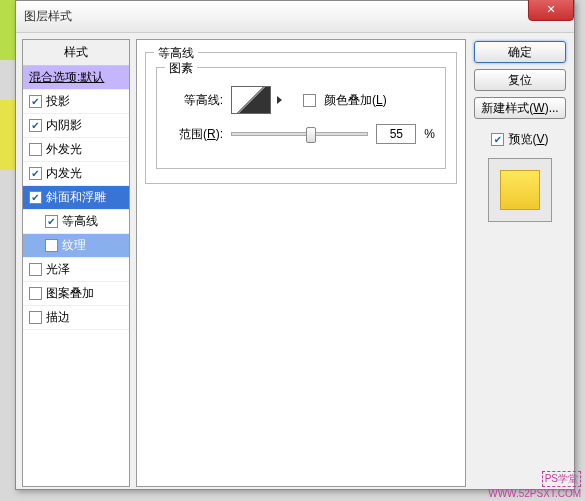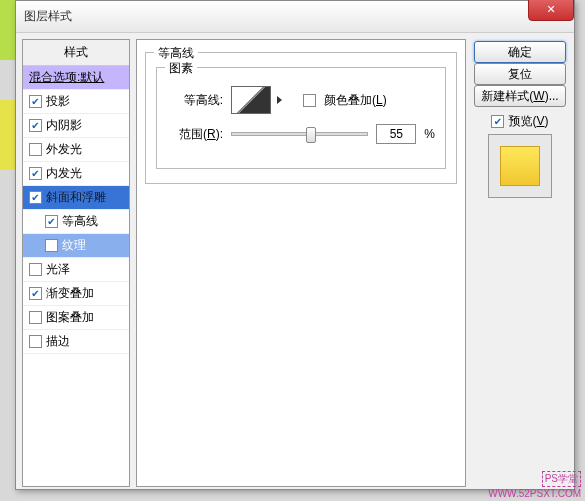--- a/index.html
+++ b/index.html
@@ -9,36 +9,36 @@
 .bg-yellow { background: #e6e34a; height: 70px; margin-top: 40px; }
 .dialog { position: absolute; left: 15px; top: 0; width: 560px; height: 490px; background: #f0f0f0; border: 1px solid #888; box-shadow: 2px 2px 6px rgba(0,0,0,0.3); }
 .titlebar { height: 32px; background: linear-gradient(#fff, #e8e8e8); border-bottom: 1px solid #ccc; display: flex; align-items: center; padding-left: 8px; position: relative; }
 .titlebar-text { color: #333; }
 .close-btn { position: absolute; right: 0; top: -2px; width: 46px; height: 22px; background: linear-gradient(#e06060, #c83030); border: 1px solid #a02020; border-radius: 0 0 4px 4px; color: #fff; text-align: center; line-height: 18px; font-size: 11px; cursor: pointer; }
 .content { display: flex; padding: 6px; gap: 6px; height: calc(100% - 28px); }
 .left-panel { width: 108px; border: 1px solid #999; background: #fff; display: flex; flex-direction: column; }
 .left-header { background: #f0f0f0; border-bottom: 1px solid #ccc; padding: 4px 6px; text-align: center; }
 .left-item { padding: 3px 6px; display: flex; align-items: center; gap: 4px; border-bottom: 1px solid #eee; cursor: pointer; }
 .left-item.blend { background: #c4b5fd; text-decoration: underline; }
-.left-item.selected-parent { background: #3874d6; color: #0f172a; }
+.left-item.selected-parent { background: #3874d6; color: #ffffff; }
 .left-item.selected { background: #89b0ed; color: #fff; }
 .left-item.sub { padding-left: 22px; }
 .chk { width: 13px; height: 13px; border: 1px solid #888; background: #fff; display: inline-flex; align-items: center; justify-content: center; font-size: 10px; color: #1a5fb4; flex-shrink: 0; }
 .chk.checked::after { content: "✔"; }
 .mid-panel { flex: 1; border: 1px solid #999; background: #fff; padding: 8px; position: relative; }
 .fieldset { border: 1px solid #bbb; padding: 8px 10px 14px; margin-top: 4px; position: relative; }
 .fieldset-label { position: absolute; top: -8px; left: 8px; background: #fff; padding: 0 4px; }
 .row { display: flex; align-items: center; gap: 8px; margin: 10px 0; }
 .row-label { width: 56px; text-align: right; }
 .contour-swatch { width: 40px; height: 28px; border: 1px solid #666; background: linear-gradient(135deg, #fff 0%, #fff 48%, #888 48%, #888 52%, #333 52%, #333 100%); position: relative; cursor: pointer; }
 .contour-swatch::after { content: ""; position: absolute; right: -12px; top: 50%; transform: translateY(-50%); border-left: 5px solid #333; border-top: 4px solid transparent; border-bottom: 4px solid transparent; }
 .slider { flex: 1; height: 4px; background: #ddd; border: 1px solid #aaa; position: relative; }
 .slider-thumb { position: absolute; top: -6px; width: 10px; height: 16px; background: linear-gradient(#fff,#ddd); border: 1px solid #888; border-radius: 2px; }
 .num-input { width: 40px; height: 20px; border: 1px solid #888; background: #fff; text-align: center; padding: 2px; }
-.right-panel { width: 96px; display: flex; flex-direction: column; align-items: center; padding-top: 2px; }
+.right-panel { width: 96px; display: flex; flex-direction: column; gap: 6px; align-items: center; padding-top: 2px; }
 .btn { width: 92px; height: 22px; background: linear-gradient(#fff,#e4e4e4); border: 1px solid #888; border-radius: 3px; cursor: pointer; text-align: center; line-height: 20px; }
 .btn.primary { border: 1px solid #3a6db5; box-shadow: 0 0 3px #6aa0e8; }
 .preview-check { display: flex; align-items: center; gap: 4px; margin-top: 6px; }
 .preview-box { width: 64px; height: 64px; border: 1px solid #999; background: #e8e8e8; display: flex; align-items: center; justify-content: center; margin-top: 4px; }
 .preview-swatch { width: 40px; height: 40px; background: linear-gradient(#ffe75a, #f0c830); border: 1px solid #cca020; }
 .underline { text-decoration: underline; }
 .watermark { position: absolute; right: 4px; bottom: 2px; color: #c040a0; font-size: 10px; }
 .watermark2 { position: absolute; right: 4px; bottom: 14px; color: #c040a0; font-size: 10px; border:1px dashed #c040a0; padding:0 2px;}
 </style>
 </head>
@@ -87,24 +87,20 @@
           </div>
           <div class="left-item sub selected">
             <span class="chk"></span>
             <span>纹理</span>
           </div>
           <div class="left-item">
             <span class="chk"></span>
             <span>光泽</span>
           </div>
           <div class="left-item">
-            <span class="chk checked"></span>
-            <span>渐变叠加</span>
-          </div>
-          <div class="left-item">
             <span class="chk"></span>
             <span>图案叠加</span>
           </div>
           <div class="left-item">
             <span class="chk"></span>
             <span>描边</span>
           </div>
         </div>
     </div>
 

